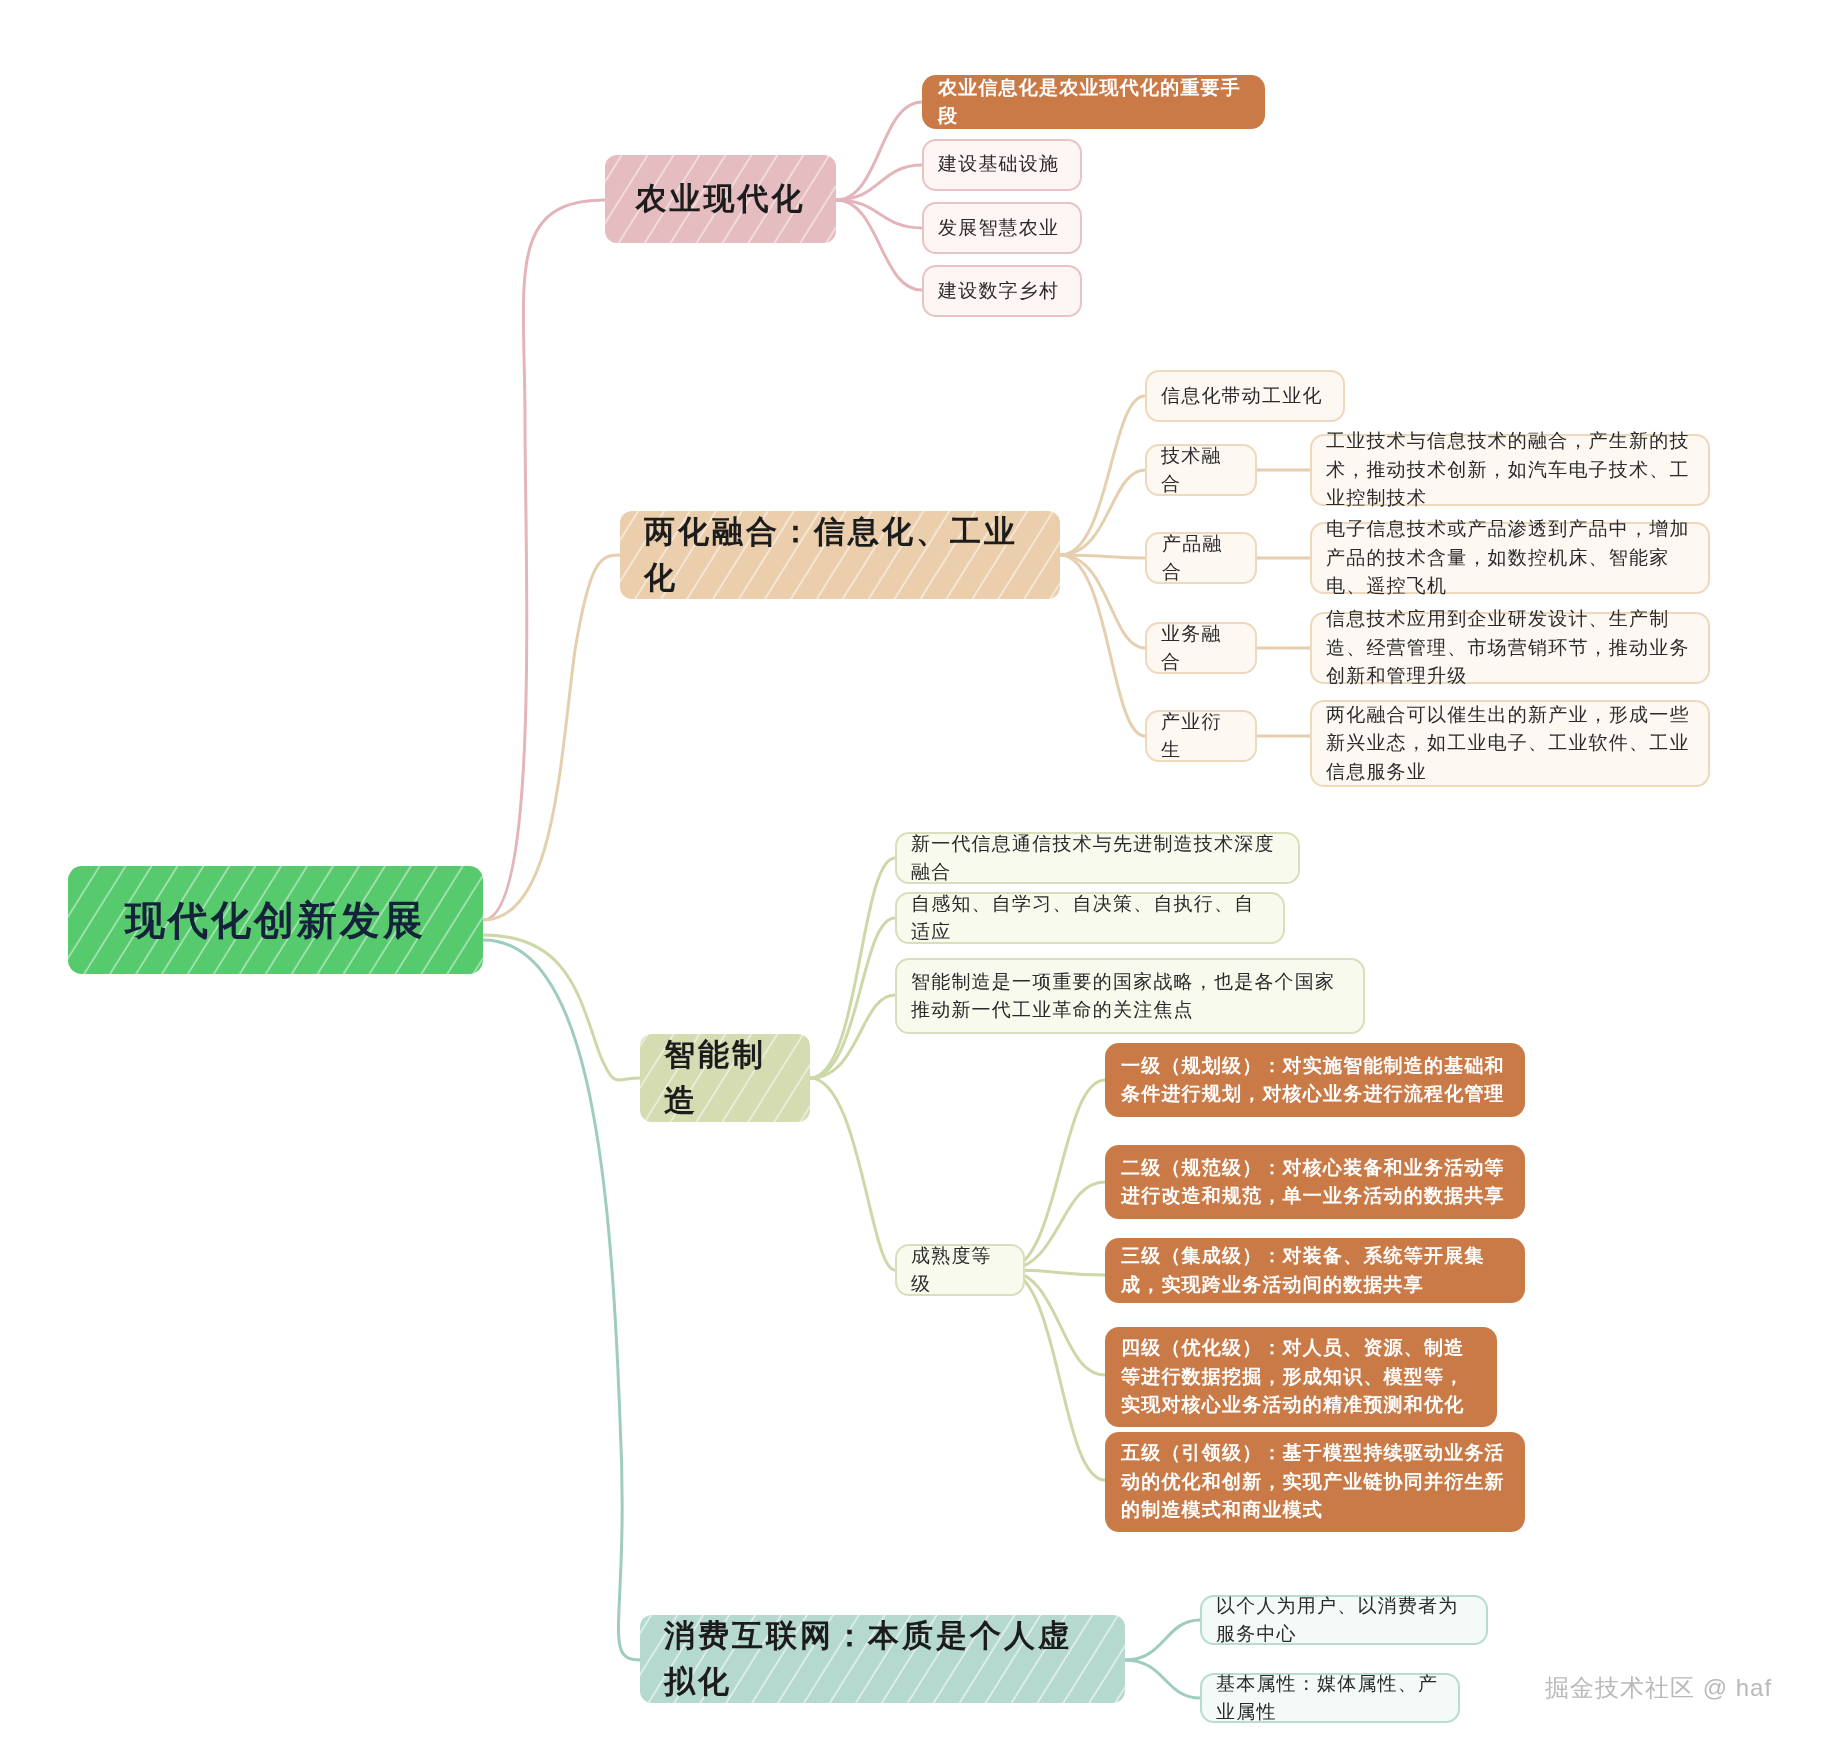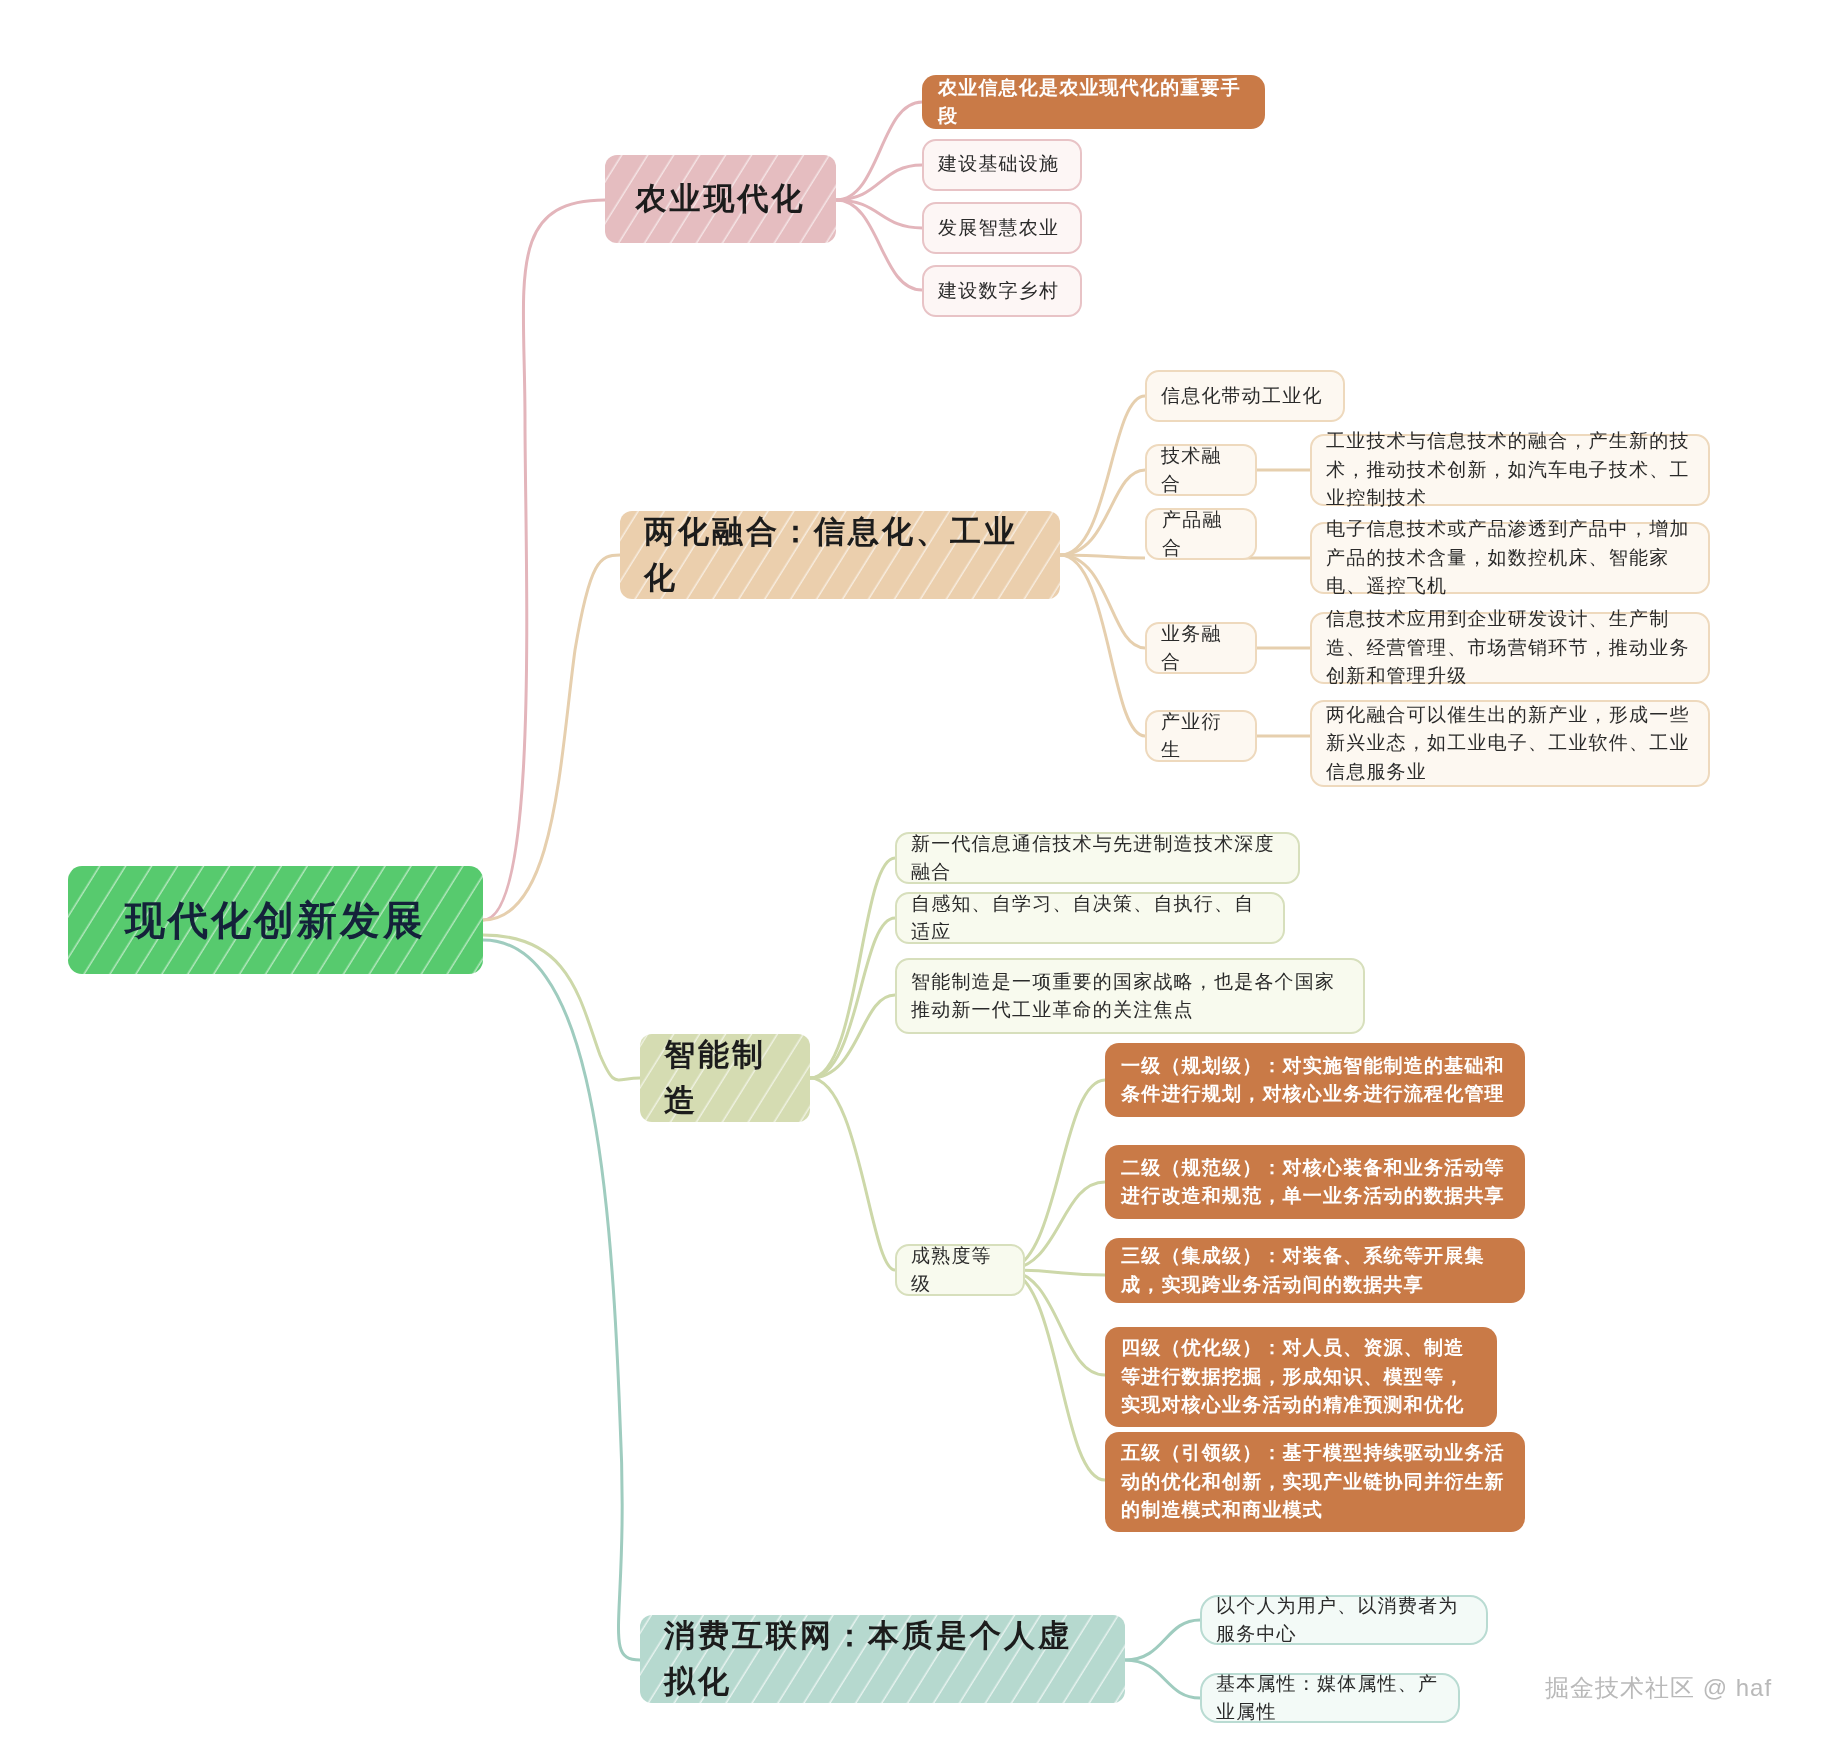--- a/index.html
+++ b/index.html
@@ -77,21 +77,21 @@
     border-radius: 14px;
     border: 2px solid;
     font-size: 19px;
     letter-spacing: 1.2px;
     padding: 9px 14px;
     color: #2a2a2a;
   }
   .leaf.pink  { border-color:#e8c3c6; background:#fdf6f5; }
   .leaf.tan   { border-color:#eed9bd; background:#fdf8f1; }
   .leaf.olive { border-color:#d7dfbc; background:#f8faee; }
-  .leaf.teal  { border-color:#b9dbd2; background:#f3faf7;border-radius:18px; }
+  .leaf.teal  { border-color:#b9dbd2; background:#f3faf7; }
 
   
   .solid {
     border-radius: 14px;
     font-size: 19px;
     letter-spacing: 1.2px;
     padding: 9px 16px;
     color: #ffffff;
     font-weight: bold;
     background: #c97a47;
@@ -181,21 +181,21 @@
     <span>信息化带动工业化</span>
   </div>
 
   <div class="node leaf tan" style="left:1145px; top:444px; width:112px; height:52px;">
     <span>技术融合</span>
   </div>
   <div class="node leaf tan" style="left:1310px; top:434px; width:400px; height:72px;">
     <span>工业技术与信息技术的融合，产生新的技术，推动技术创新，如汽车电子技术、工业控制技术</span>
   </div>
 
-  <div class="node leaf tan" style="left:1145px; top:508px; width:112px; height:52px;padding-left:15px;">
+  <div class="node leaf tan" style="left:1145px; top:532px; width:112px; height:52px;padding-left:15px;">
     <span>产品融合</span>
   </div>
   <div class="node leaf tan" style="left:1310px; top:522px; width:400px; height:72px;">
     <span>电子信息技术或产品渗透到产品中，增加产品的技术含量，如数控机床、智能家电、遥控飞机</span>
   </div>
 
   <div class="node leaf tan" style="left:1145px; top:622px; width:112px; height:52px;">
     <span>业务融合</span>
   </div>
   <div class="node leaf tan" style="left:1310px; top:612px; width:400px; height:72px;">

